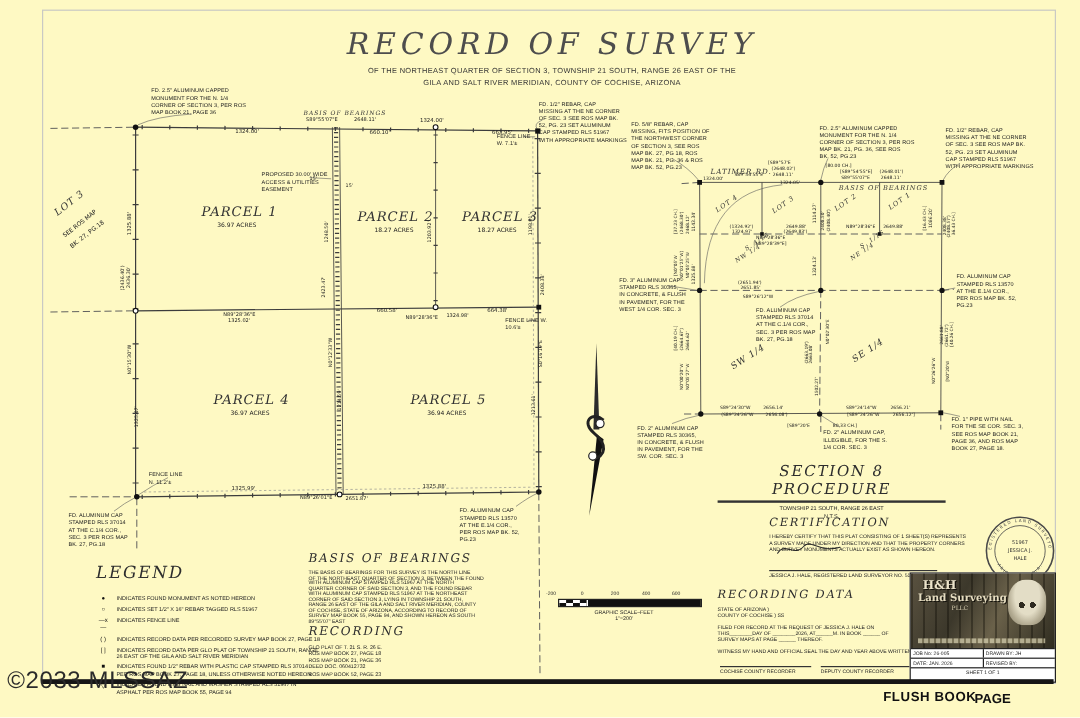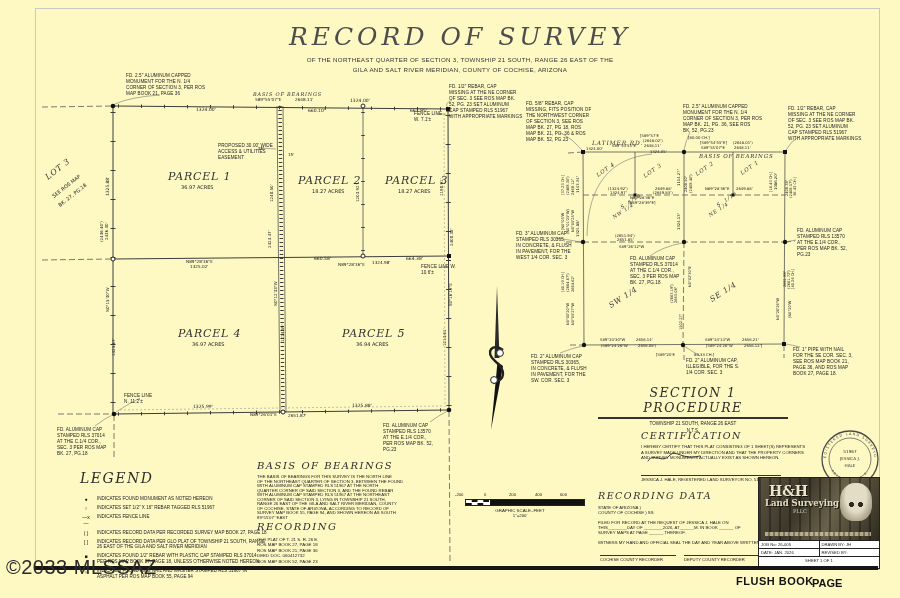--- a/index.html
+++ b/index.html
@@ -74,21 +74,21 @@
   #sc-checker{width:23px;height:100%;background:
         repeating-conic-gradient(#111 0 25%, #fff 0 50%) 0 0/ 11.5px 5px;}
   #sc-solid{flex:1;background:#111;border-left:.6px solid #fff;}
   .sc-lbl{position:absolute;width:140px;text-align:center;font-size:4.4px;color:#222;}
   
   #logo-block{position:absolute;left:758px;top:477px;width:120px;height:90px;
         border:1px solid #222;background:#fff;}
   #logo-photo{position:relative;height:62px;overflow:hidden;
         background:repeating-linear-gradient(90deg,rgba(10,8,2,.35) 0 2px,rgba(255,255,255,0) 2px 10px),
         linear-gradient(115deg,#5a5240 0%,#3c382b 35%,#6a614a 60%,#2f2c20 100%);}
-  #logo-name1{font-family:"DejaVu Serif",serif;font-weight:bold;font-size:14px;color:#ece4cb;
+  #logo-name1{font-family:"DejaVu Serif",serif;font-weight:bold;font-size:10px;color:#ece4cb;
         text-shadow:1px 1px 0 #14120c;margin:6px 0 0 10px;line-height:1;}
   #logo-name2{font-family:"DejaVu Serif",serif;font-weight:bold;font-size:8.5px;color:#e5dcc0;
         text-shadow:1px 1px 0 #14120c;margin-left:6px;line-height:1.2;}
   #logo-name3{font-family:"DejaVu Serif",serif;font-size:5px;color:#d9d0b2;margin-left:34px;line-height:1.3;}
   #logo-skull{position:absolute;right:7px;top:5px;width:32px;height:38px;
         border-radius:46% 46% 40% 40%;
         background:radial-gradient(circle at 36% 56%,#2e2a20 0 2.5px,rgba(0,0,0,0) 2.5px),
         radial-gradient(circle at 64% 56%,#2e2a20 0 2.5px,rgba(0,0,0,0) 2.5px),
         radial-gradient(ellipse at 50% 35%,#e3ddc6 0 45%,#b3ab92 70%,#847d67 100%);}
   #logo-address{position:absolute;left:6px;bottom:4px;width:106px;height:4px;opacity:.75;
@@ -434,21 +434,21 @@
 ILLEGIBLE, FOR THE S.
 1/4 COR. SEC. 3</div>
       <div class="note" style="left: 793px; top: 347px;">FD. 1" PIPE  WITH NAIL
 FOR THE SE COR. SEC. 3,
 SEE ROS MAP BOOK 21,
 PAGE 36, AND ROS MAP
 BOOK 27, PAGE 18.</div>
     </div>
 
   <div id="section3-block">
-    <div id="section3-heading" class="h-serif">SECTION 1 PROCEDURE</div>
+    <div id="section3-heading" class="h-serif">SECTION 8 PROCEDURE</div>
     <div id="section3-sub">
       <div>TOWNSHIP 21 SOUTH, RANGE 26 EAST</div>
       <div>N.T.S.</div>
     </div>
   </div>
 
   <div id="legend">
     <div class="h-serif" style="font-size:14px;">LEGEND</div>
     <div id="legend-items">
         <div class="lg-row">

